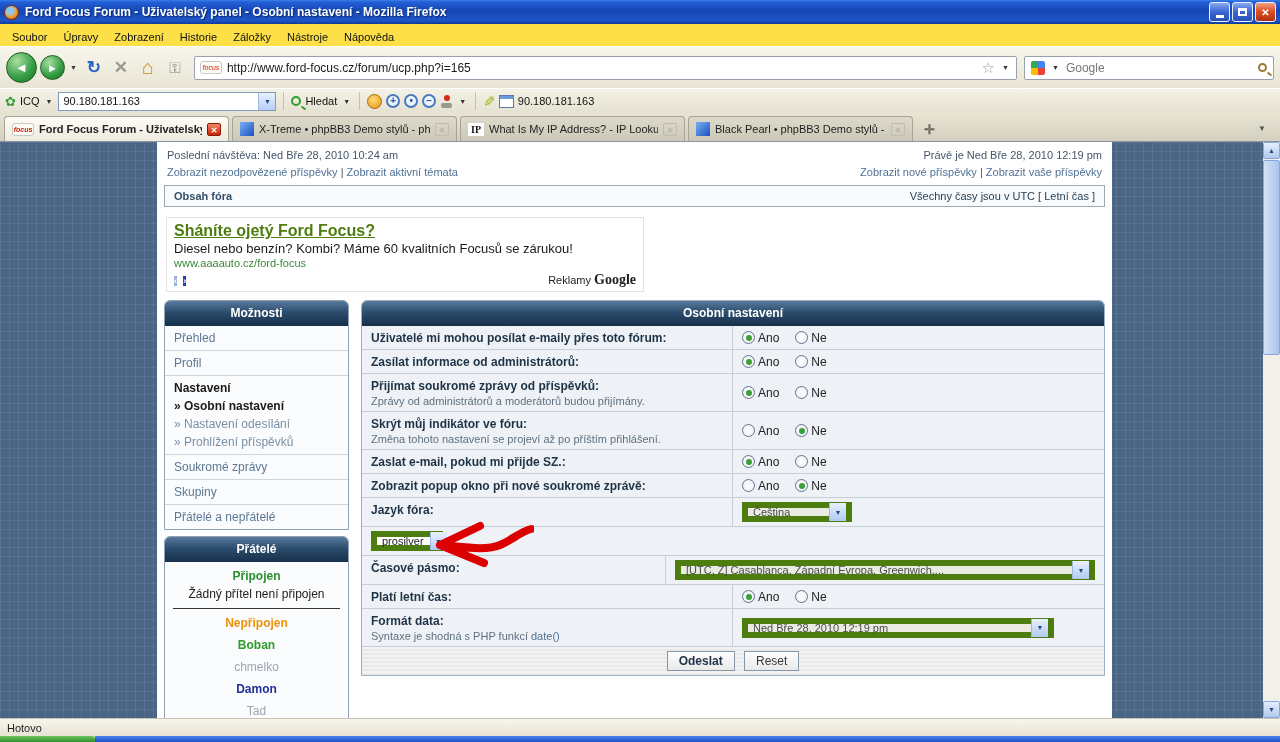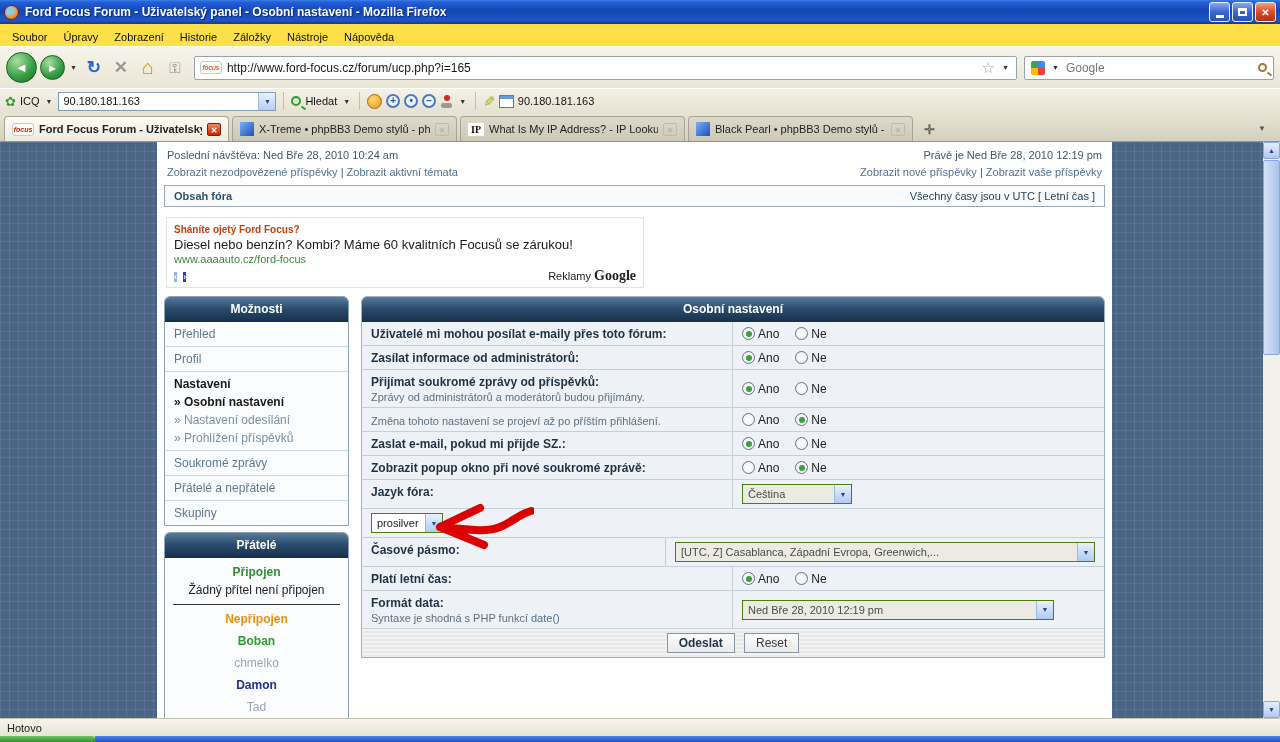--- a/index.html
+++ b/index.html
@@ -81,21 +81,21 @@
   .sthumb { position:absolute; left:0; top:18px; width:17px; height:195px; background:linear-gradient(90deg,#d6e2f6,#aac4ee); border:1px solid #88a8dc; border-radius:2px; }
 
   .pagecol { position:absolute; left:157px; top:0; width:955px; height:576px; background:#fff; padding:4px 7px 0 7px; color:#28435a; }
 
   .hrow { display:flex; justify-content:space-between; font-size:11px; color:#44566a; padding:2px 3px 0 3px; line-height:15px; }
   a.plink { color:#4f7296; text-decoration:none; }
   .bcbar { margin-top:5px; border:1px solid #9aa8b4; background:#f8fafb; height:22px; display:flex; align-items:center; justify-content:space-between; padding:0 9px; font-size:11px; color:#28435a; }
   .bcbar .bc { font-weight:bold; color:#33506a; }
 
   .adbox { margin:10px 0 0 2px; width:478px; border:1px solid #e2e2e2; background:#fff; padding:4px 7px 3px; }
-  .adhead { color:#c2410c; font-weight:bold; font-size:10px; }
+  .adhead { color:#4d7c0f; font-weight:bold; text-decoration:underline; font-size:16px; }
   .adbody { color:#1a1a1a; font-size:13px; margin-top:1px; }
   .adurl { color:#3a8a3a; font-size:11px; margin-top:1px; }
   .adnav { display:flex; align-items:flex-end; justify-content:space-between; margin-top:3px; }
   .adbtn { width:16px; height:14px; color:#fff; font-size:9px; line-height:14px; text-align:center; font-weight:bold; }
   .adprev { background:#9ab0d8; } .adnext { background:#1a3ecc; margin-left:3px; }
   .adattr { color:#222; font-size:11px; }
   .adattr .gword { font-family:"Liberation Serif",serif; font-weight:bold; font-size:14px; }
 
   .cols { display:flex; gap:12px; margin-top:8px; }
   .sidecol { width:185px; flex:none; }
@@ -121,21 +121,21 @@
   .maincol { flex:1; }
   .panel { border:1px solid #9fb0bf; border-radius:6px 6px 0 0; overflow:visible; }
   .prow { display:flex; border-top:1px solid #c5cfd9; background:#eef2f6; }
   .prow .lab { width:50%; padding:5px 9px 4px; border-right:1px solid #c5cfd9; }
   .lab .lb { font-weight:bold; color:#1e3246; font-size:12px; }
   .lab .sub { font-size:11px; color:#5f7080; margin-top:2px; }
   .prow .ctl { flex:1; padding:4px 9px; display:flex; align-items:center; gap:3px; position:relative; font-size:12px; color:#222; }
   .radio { width:13px; height:13px; border-radius:50%; border:1px solid #64748a; background:radial-gradient(#fff,#e8ecf2); display:inline-block; flex:none; }
   .radio.sel::after { content:""; display:block; width:6px; height:6px; margin:2.5px; border-radius:50%; background:#3c9e3c; }
   .rgap { width:10px; }
-  .xpsel { display:flex; align-items:center; justify-content:space-between; border:1px solid #4d7c0f; height:20px; font-size:11px; padding-left:5px; color:#222; background:#fff; }
+  .xpsel { display:flex; align-items:center; justify-content:space-between; border:6px solid #4d7c0f; height:20px; font-size:11px; padding-left:5px; color:#222; background:#fff; }
   .xpsel.dis { background:#ebebe4; color:#4a4a4a; }
   .xpsel .selbtn { width:17px; height:18px; background:linear-gradient(#eaf1fe,#b0c9f4); border-left:1px solid #9db9e0; color:#25498f; font-size:7px; display:flex; align-items:center; justify-content:center; flex:none; margin-left:6px; }
   .annotarrow { position:absolute; left:72px; top:-11px; width:100px; height:52px; z-index:9; pointer-events:none; }
   .btnrow { border-top:1px solid #c5cfd9; background:repeating-linear-gradient(#f3f3f3 0 2px,#e9e9e9 2px 4px); padding:4px; text-align:center; }
   .fbtn { border:1px solid #8696a6; background:linear-gradient(#fdfdfd,#e9e9e9); padding:2px 11px; font-size:12px; color:#3a3a3a; font-family:inherit; }
   .fbtn.primary { font-weight:bold; color:#1e3246; margin-right:6px; }
 
   
   .statusbar { height:18px; background:linear-gradient(#f7f5ec,#e8e4d4); border-top:1px solid #c8c4b4; font-size:11px; color:#222; display:flex; align-items:center; padding-left:7px; }
   .taskbar { height:6px; display:flex; }
@@ -287,22 +287,22 @@
           <div class="blockh">Možnosti</div>
           <div class="opti first">Přehled</div>
           <div class="opti">Profil</div>
           <div class="opti">
             <div class="gtitle">Nastavení</div>
             <div class="gsub on">» Osobní nastavení</div>
             <div class="gsub">» Nastavení odesílání</div>
             <div class="gsub">» Prohlížení příspěvků</div>
           </div>
           <div class="opti">Soukromé zprávy</div>
+          <div class="opti">Skupiny</div>
           <div class="opti">Přátelé a nepřátelé</div>
-          <div class="opti">Skupiny</div>
         </div>
 
         <div class="block frblock">
           <div class="blockh">Přátelé</div>
           <div class="frbody">
             <div class="fron">Připojen</div>
             <div class="frnone">Žádný přítel není připojen</div>
             <hr class="frhr">
             <div class="froff">Nepřipojen</div>
             <div class="frname c-green">Boban</div>
@@ -353,20 +353,21 @@
               <span class="radio sel"></span>
                 <span>Ano</span>
               <span class="rgap"></span>
               <span class="radio"></span>
                 <span>Ne</span>
             </div>
           </div>
 
           <div class="prow">
             <div class="lab">
+              <div class="lb">Skrýt můj indikátor ve fóru:</div>
               <div class="sub">Změna tohoto nastavení se projeví až po příštím přihlášení.</div>
             </div>
             <div class="ctl">
               <span class="radio"></span>
                 <span>Ano</span>
               <span class="rgap"></span>
               <span class="radio sel"></span>
                 <span>Ne</span>
             </div>
           </div>

